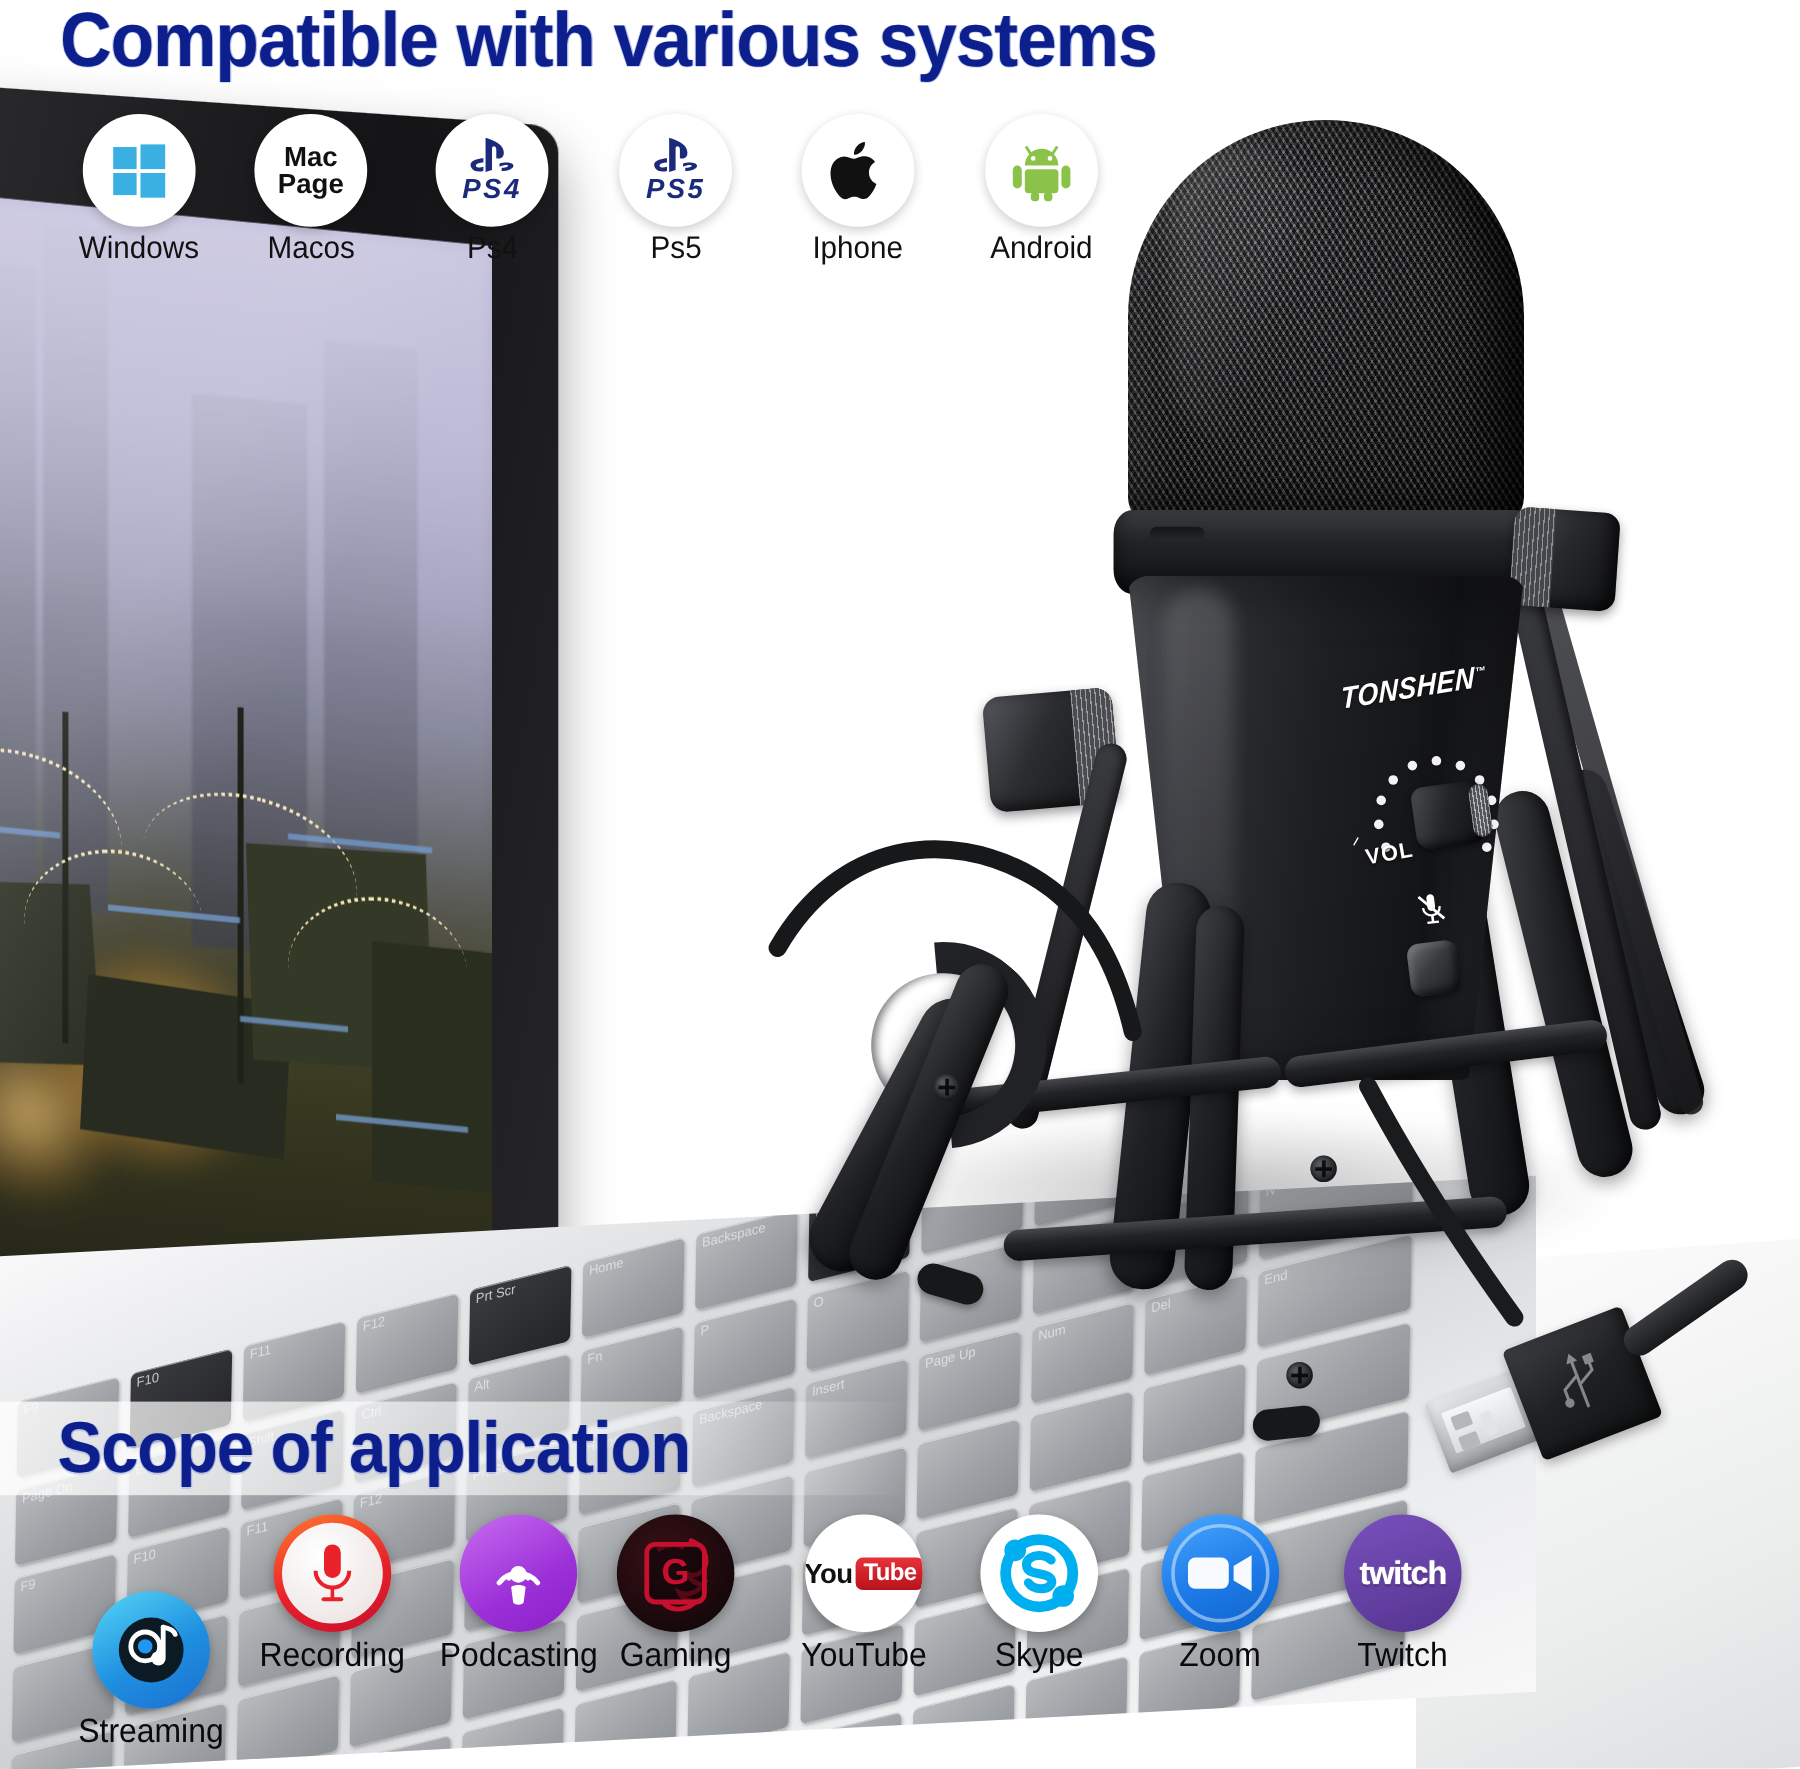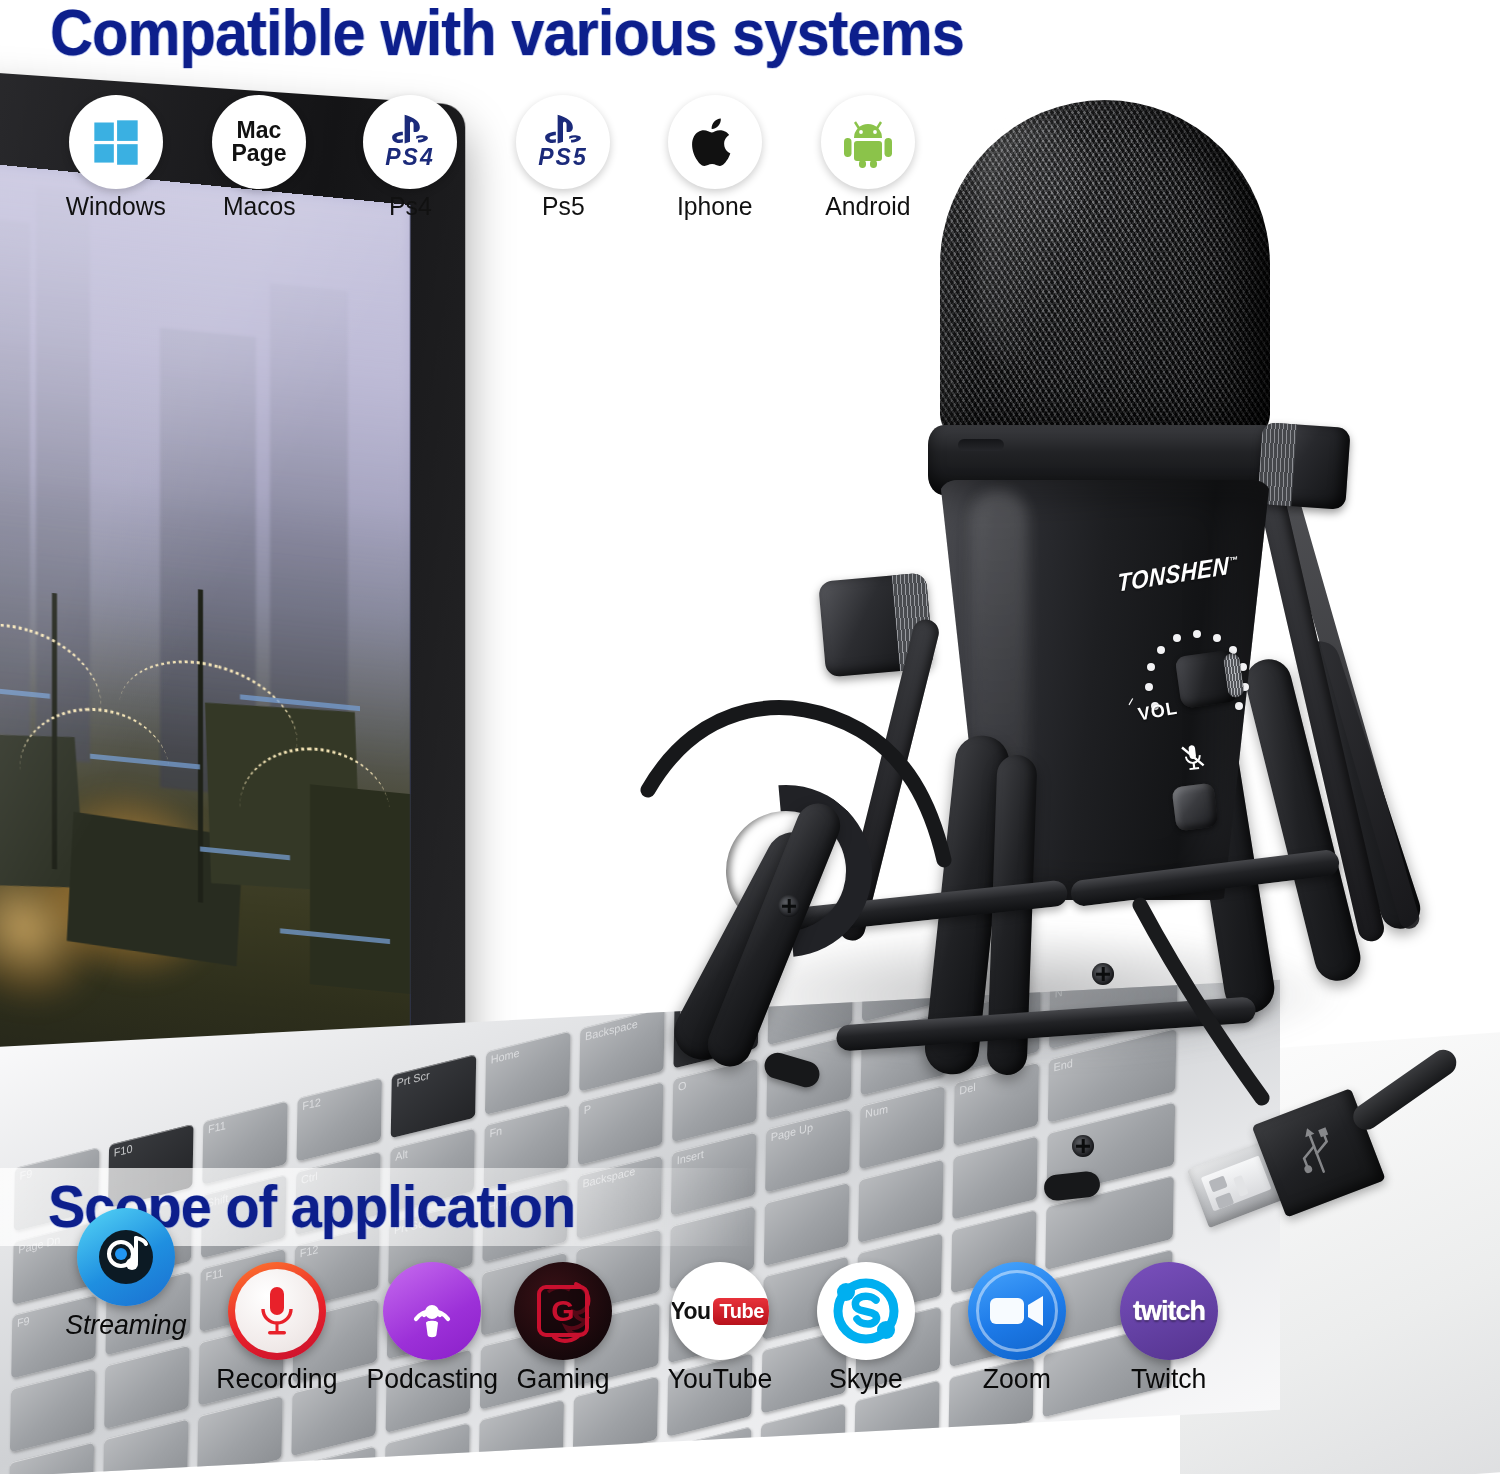--- a/index.html
+++ b/index.html
@@ -731,21 +731,21 @@
           <circle cx="20" cy="16" r="1.9" fill="#fff"></circle>
           <circle cx="34" cy="16" r="1.9" fill="#fff"></circle>
         </svg>
       </div>
       <div class="blabel">Android</div>
     </div>
   </div>
 
   <div class="badge-row" id="row-apps">
 
-    <div class="badge" style="left:62px;top:1208px;font-style:italic;">
+    <div class="badge" style="left:62px;top:1326px;">
       <div class="bcircle" style="background:linear-gradient(150deg,#56d7f7,#1f8fe0 55%,#1a6fd0);">
         <svg width="70" height="70" viewBox="0 0 70 70">
           <circle cx="35" cy="35" r="27" fill="#0c1a24"></circle>
           <circle cx="30" cy="32" r="12" fill="none" stroke="#fff" stroke-width="4"></circle>
           <circle cx="30" cy="32" r="6" fill="#2196f3"></circle>
           <path d="M45 16 L45 40" stroke="#fff" stroke-width="4" stroke-linecap="round"></path>
           <circle cx="41" cy="42" r="6" fill="#fff"></circle>
           <path d="M45 16 C50 17 54 19 55 22" stroke="#fff" stroke-width="4" fill="none" stroke-linecap="round"></path>
         </svg>
       </div>

